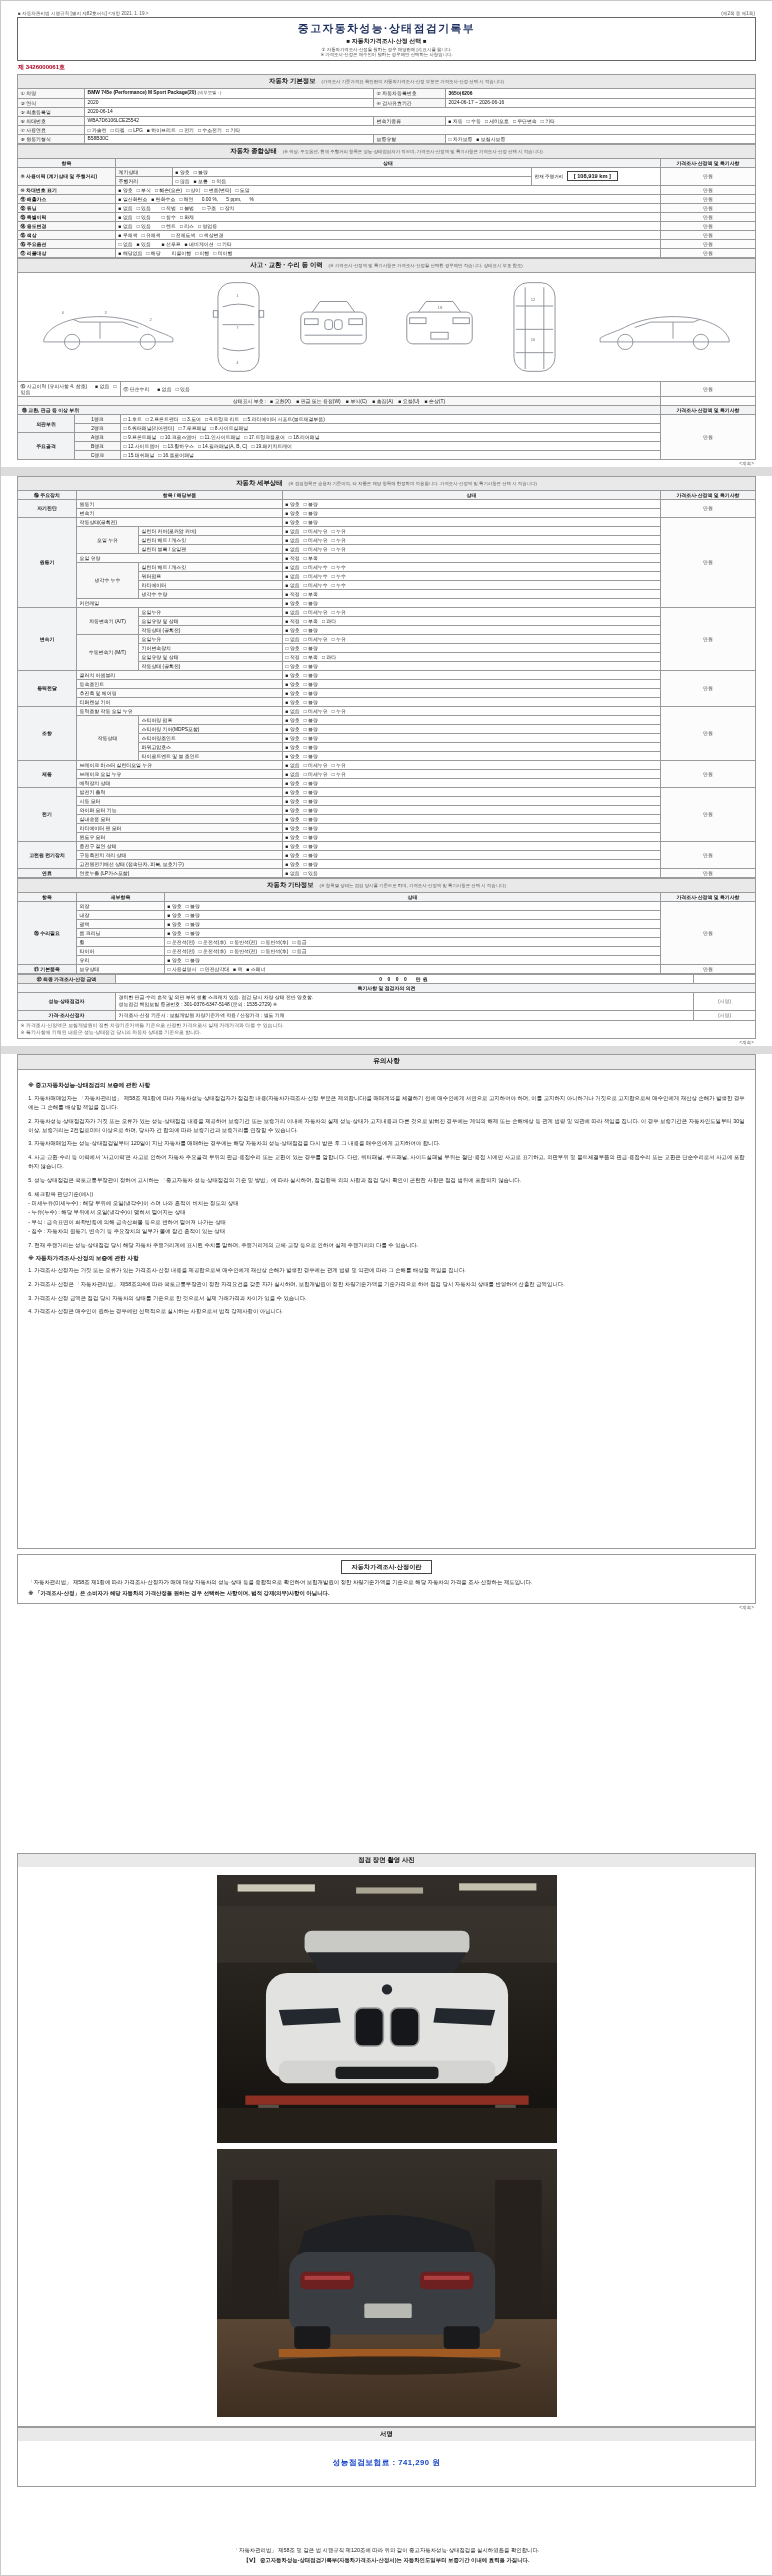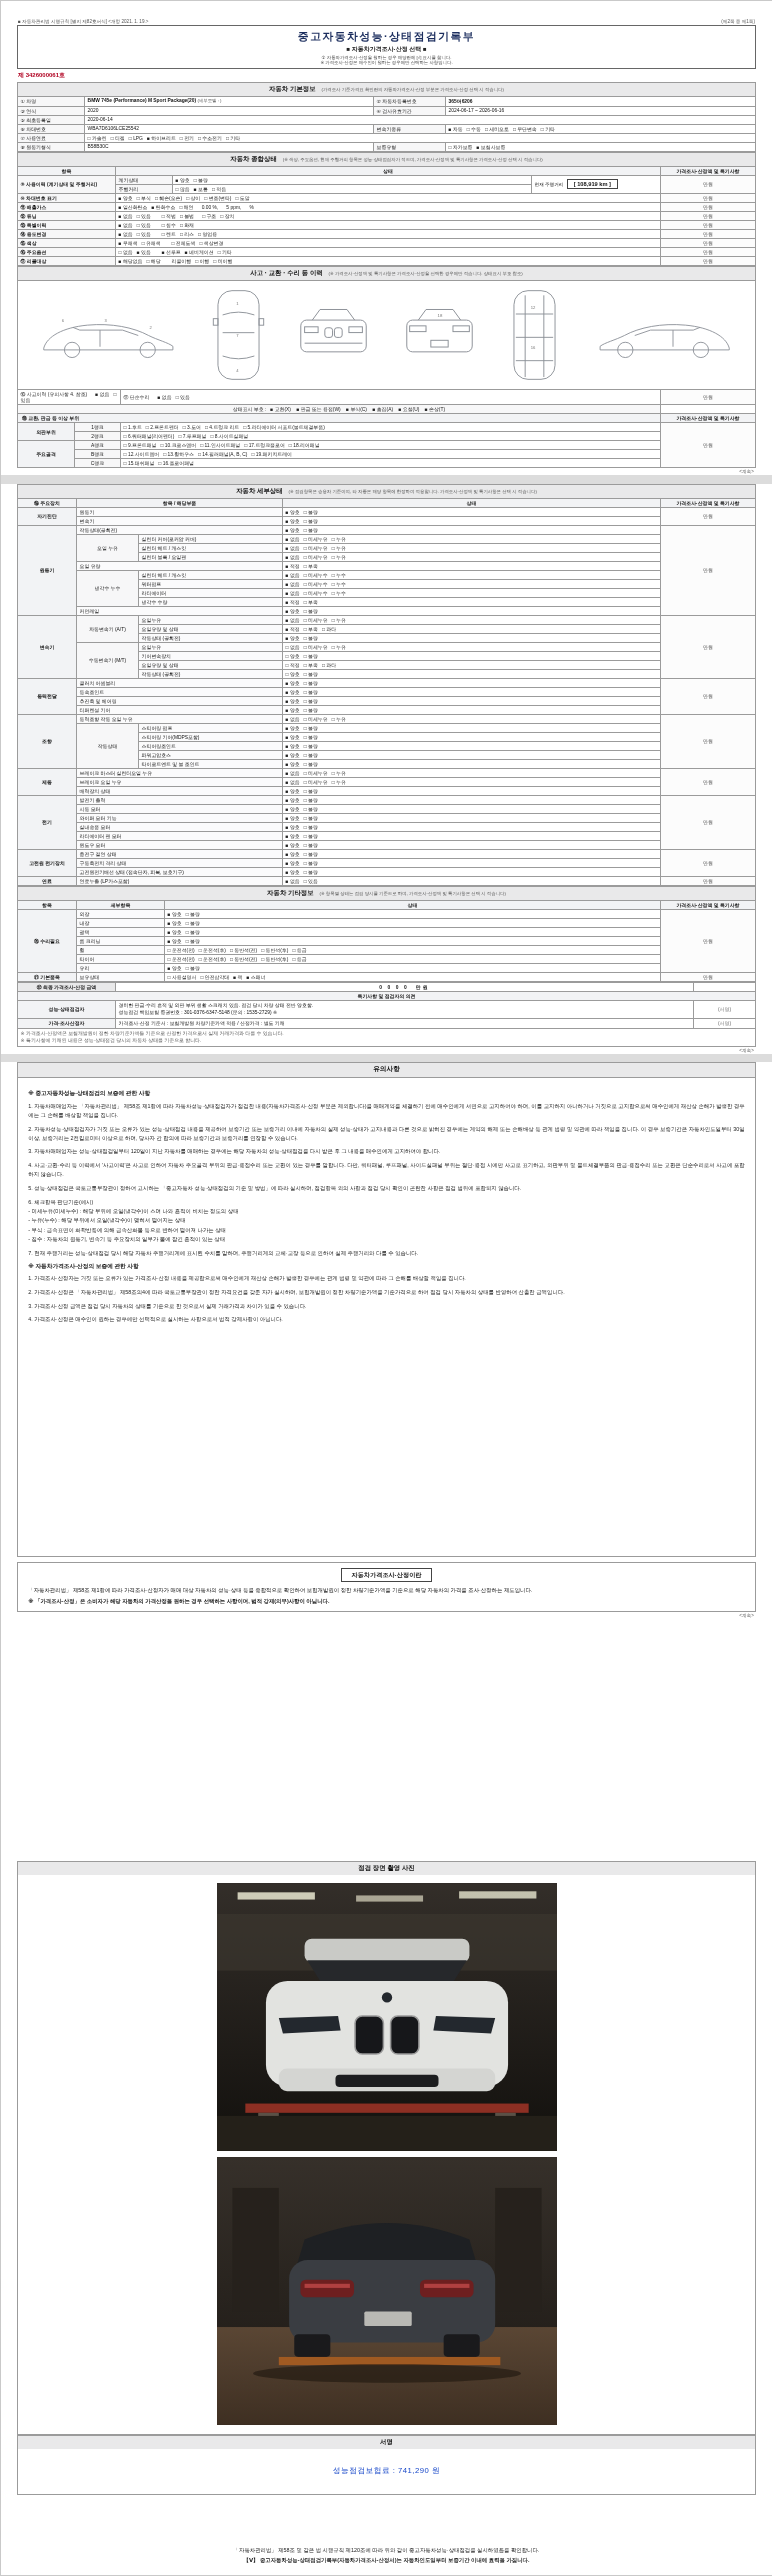--- a/index.html
+++ b/index.html
@@ -1,18 +1,18 @@
 <!DOCTYPE html>
 <html style="font-size:8.2px"><head>
 <meta charset="utf-8">
 <style>
   html,body{margin:0;padding:0;background:#fff;}
   body{font-family:"Liberation Sans","DejaVu Sans",sans-serif;color:#111;}
   .page{width:773px;height:2576px;background:#fff;position:relative;overflow:hidden;border:0.5px solid #c9c9c9;box-sizing:border-box;}
-  .inner{width:739px;margin:16px auto;}
+  .inner{width:739px;margin:8px auto;}
   .micro{display:flex;justify-content:space-between;font-size:4.6px;color:#555;padding:2.1px 1px 1px 1px;}
   .titlebox{border:0.8px solid #666;text-align:center;padding:3.6px 0 2.6px 0;}
   .title{font-size:10.8px;font-weight:bold;color:#1c2e5e;letter-spacing:1.5px;}
   .sub1{font-size:6px;font-weight:bold;margin-top:1.5px;color:#222;}
   .sub2{font-size:4.4px;color:#444;margin-top:0.5px;}
   .formno{font-size:6px;color:#b00020;font-weight:bold;padding:2.1px 1px;text-align:left;}
   table.f{width:100%;border-collapse:collapse;table-layout:fixed;}
   .f td{border:0.5px solid #9b9b9b;font-size:4.9px;padding:1px 2.6px;vertical-align:middle;word-break:keep-all;overflow:hidden;}
   .sechead{border:0.5px solid #9b9b9b;border-bottom:none;background:#e9e9ea;text-align:center;font-weight:bold;font-size:6.4px;padding:2.1px 1px;}
   .sechead .note{font-weight:normal;font-size:4.4px;color:#555;margin-left:4.1px;}
@@ -37,21 +37,21 @@
   .nsub{font-weight:bold;font-size:5.7px;margin:5.2px 0 3.1px 0;}
   .np{font-size:5.4px;line-height:1.7;margin:0 0 4.6px 0;white-space:pre-line;text-align:justify;color:#222;}
   .pricingbox{border:0.5px solid #9b9b9b;margin-top:5.2px;padding:5.2px 10.3px 6.2px 10.3px;}
   .pb-title{display:inline-block;border:0.8px solid #444;padding:1.5px 9.3px;font-weight:bold;font-size:6.2px;margin-bottom:3.6px;}
   .pb-body{font-size:5.4px;line-height:1.6;text-align:justify;}
   .pb-hl{font-size:5.4px;font-weight:bold;margin-top:3.1px;color:#111;}
   .pb-center{text-align:center;}
   .spacer1{height:242px;}
   .photo{width:340px;height:268px;margin:6.2px auto;display:block;background:#111;}
   .signarea{border:0.5px solid #9b9b9b;border-top:none;padding:17.5px 0;text-align:center;}
-  .fee{color:#1646c8;font-weight:normal;font-size:7.7px;letter-spacing:0.5px;}
+  .fee{color:#1646c8;font-weight:bold;font-size:7.7px;letter-spacing:0.5px;}
   .bottomlines{position:absolute;left:0;right:0;bottom:11.3px;text-align:center;}
   .bl1{font-size:5.4px;margin-bottom:2.6px;color:#222;}
   .bl2{font-size:5.4px;font-weight:bold;color:#222;}
   .opinion-who{background:#f2f3f5;text-align:center;font-weight:bold;}
   .opinion-text{font-size:4.6px;line-height:1.5;white-space:pre-wrap;}
   .smallnotes{font-size:4.4px;color:#555;line-height:1.5;}
   .finallabel{background:#e9e9ea;font-weight:bold;text-align:center;font-size:5.7px;}
   .finalval{text-align:center;font-weight:bold;font-size:6.7px;letter-spacing:2.1px;}
 </style>
 </head>

